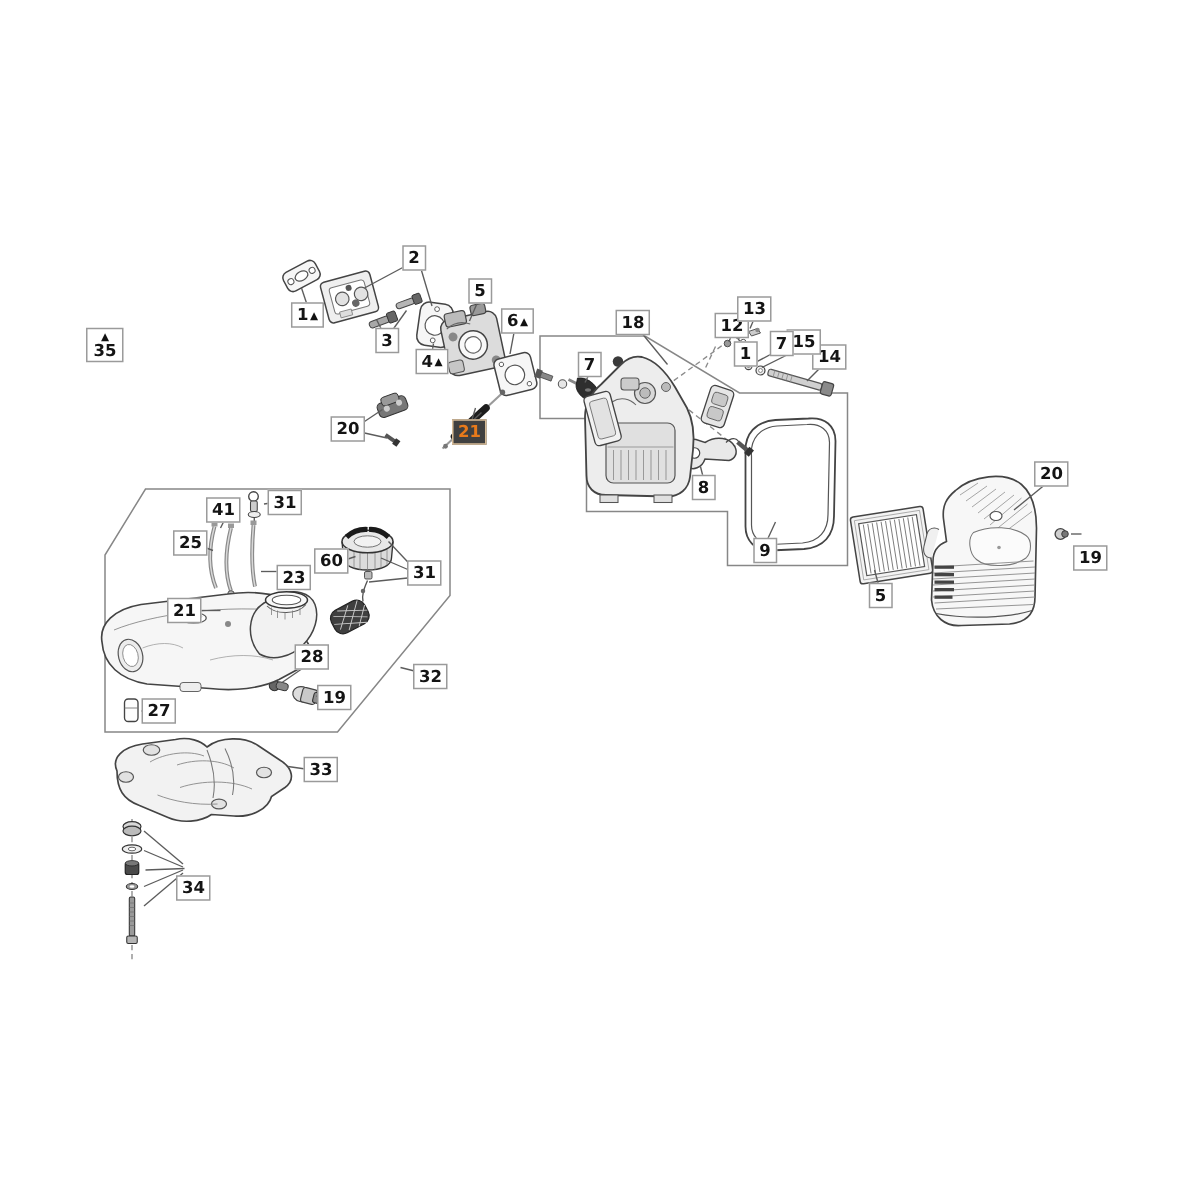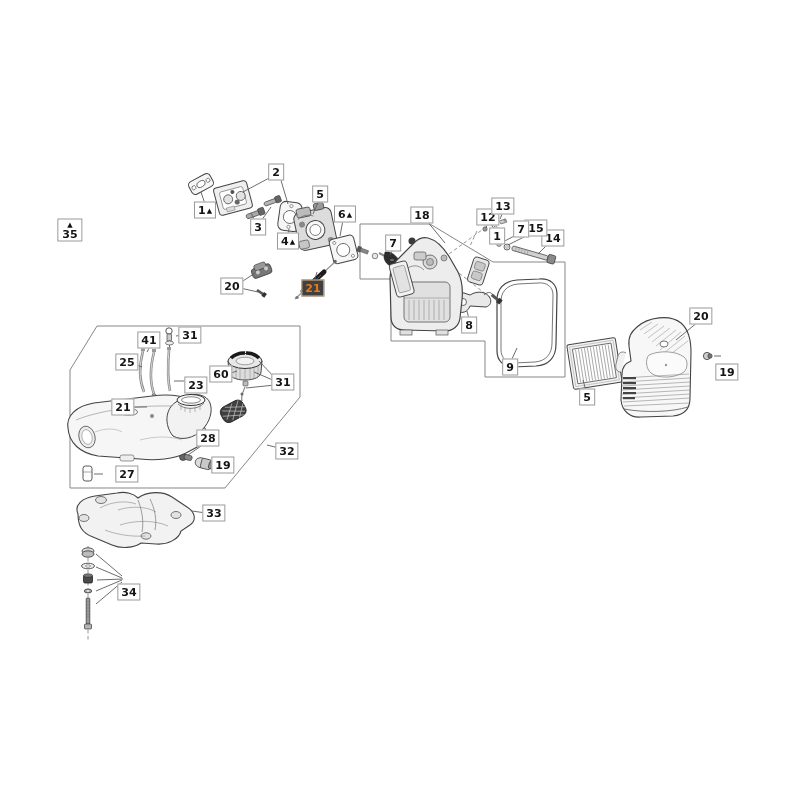--- a/index.html
+++ b/index.html
@@ -531,21 +531,21 @@
     </div>
 <div class="callout" style="left:149px;top:340px">
       <span>41</span>
     </div>
 <div class="callout" style="left:127px;top:362px">
       <span>25</span>
     </div>
 <div class="callout" style="left:123px;top:407px">
       <span>21</span>
     </div>
-<div class="callout" style="left:127px;top:474px">
+<div class="callout" style="left:106px;top:474px">
       <span>27</span>
     </div>
 <div class="callout" style="left:208px;top:438px">
       <span>28</span>
     </div>
 <div class="callout" style="left:223px;top:465px">
       <span>19</span>
     </div>
 <div class="callout" style="left:221px;top:374px">
       <span>60</span>

